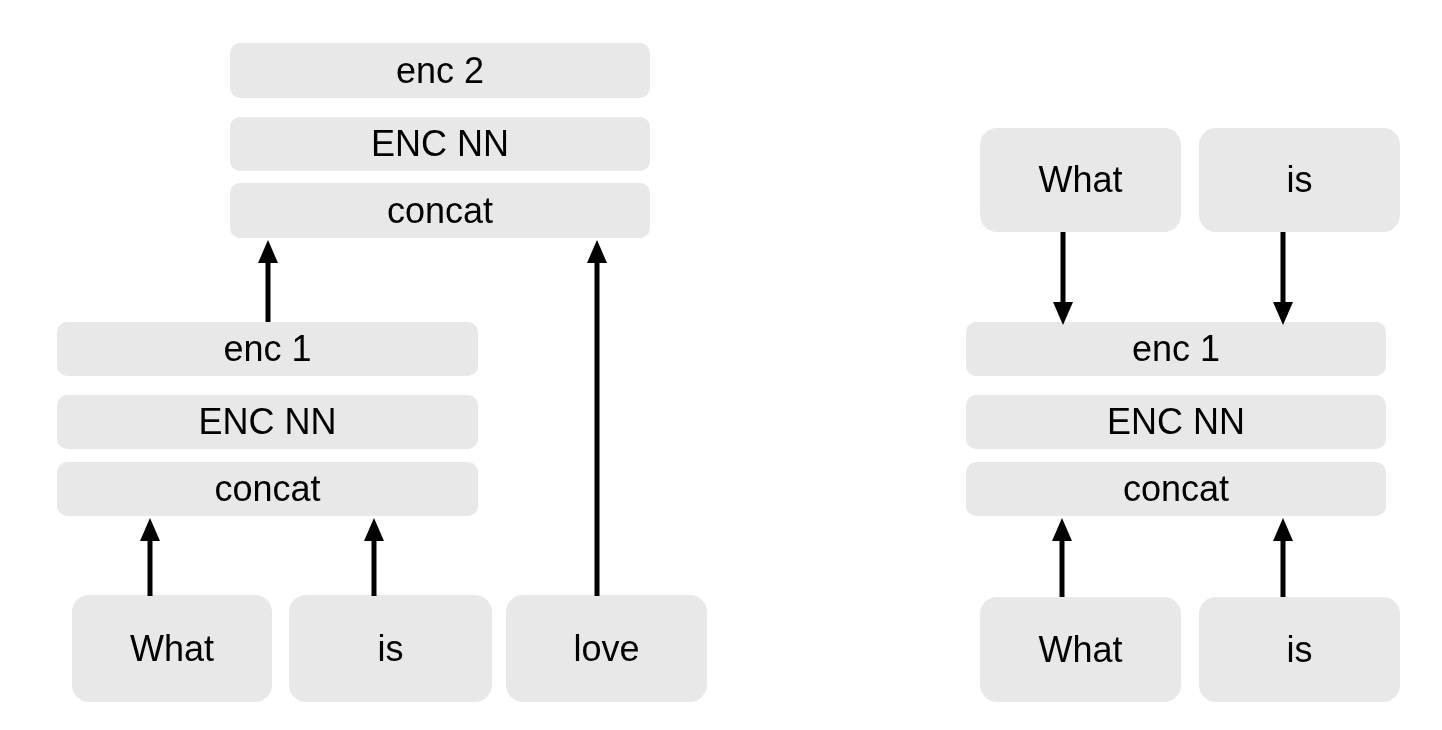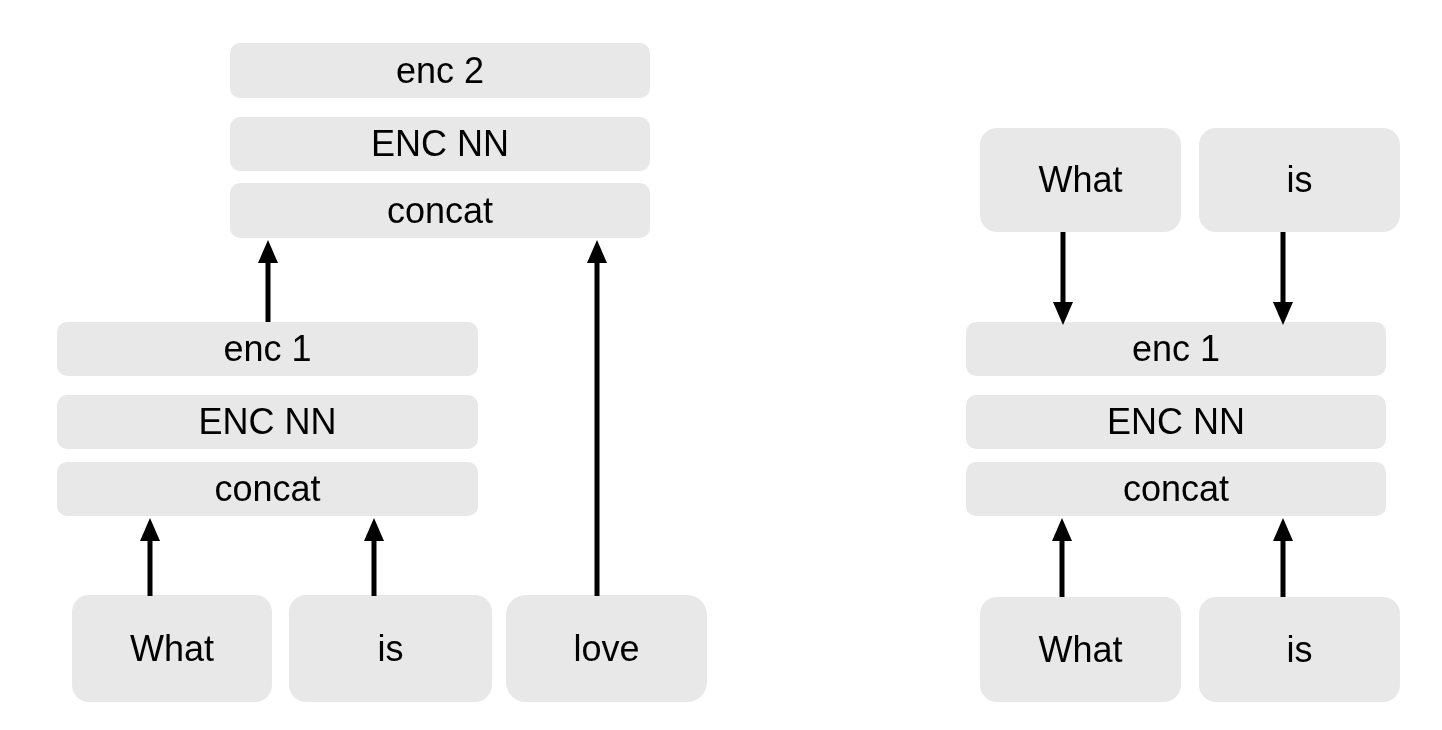--- a/index.html
+++ b/index.html
@@ -52,21 +52,21 @@
   <div class="node bar" style="left:230px; top:43px;  width:420px; height:55px;">enc 2</div>
   <div class="node bar" style="left:230px; top:117px; width:420px; height:54px;">ENC NN</div>
   <div class="node bar" style="left:230px; top:183px; width:420px; height:55px;">concat</div>
 
   <div class="node bar" style="left:57px; top:322px; width:421px; height:54px;">enc 1</div>
   <div class="node bar" style="left:57px; top:395px; width:421px; height:54px;">ENC NN</div>
   <div class="node bar" style="left:57px; top:462px; width:421px; height:54px;">concat</div>
 
   <div class="node token" style="left:58px;  top:595px; width:200px; height:107px;">What</div>
   <div class="node token" style="left:275px; top:595px; width:203px; height:107px;">is</div>
-  <div class="node token" style="left:492px; top:595px; width:201px; height:107px;border-radius:20px;">love</div>
+  <div class="node token" style="left:492px; top:595px; width:201px; height:107px;">love</div>
 
   <div class="node token" style="left:966px;  top:128px; width:201px; height:104px;">What</div>
   <div class="node token" style="left:1185px; top:128px; width:201px; height:104px;">is</div>
 
   <div class="node bar" style="left:966px; top:322px; width:420px; height:54px;">enc 1</div>
   <div class="node bar" style="left:966px; top:395px; width:420px; height:54px;">ENC NN</div>
   <div class="node bar" style="left:966px; top:462px; width:420px; height:54px;">concat</div>
 
   <div class="node token" style="left:966px;  top:597px; width:201px; height:105px;">What</div>
   <div class="node token" style="left:1185px; top:597px; width:201px; height:105px;">is</div>

